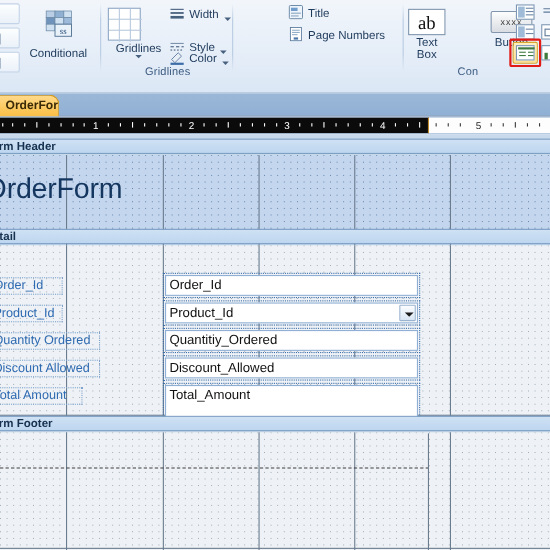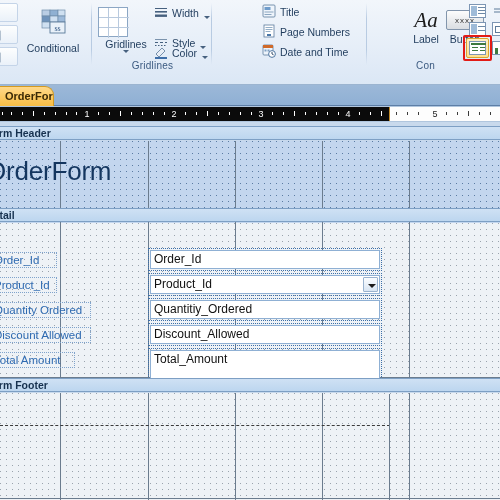--- a/index.html
+++ b/index.html
@@ -294,45 +294,34 @@
         <svg class="sm-ico" viewBox="0 0 14 14">
           <rect x="2" y="1" width="10" height="12" fill="#ffffff" stroke="#5c7c9d" stroke-width="0.8"></rect>
           <rect x="3.5" y="3" width="7" height="1" fill="#93aec7"></rect>
           <rect x="3.5" y="5" width="7" height="1" fill="#93aec7"></rect>
           <rect x="3.5" y="7" width="5" height="1" fill="#93aec7"></rect>
           <rect x="5" y="10" width="4" height="2" fill="#4a77a8"></rect>
         </svg>
         <span>Page Numbers</span>
       </div>
 
-      <div class="sm-row" style="left:46px; top:44px;">
-        <svg class="sm-ico" viewBox="0 0 14 14">
-          <rect x="1" y="1" width="10" height="10" rx="1" fill="#eef4fb" stroke="#5c7c9d" stroke-width="0.8"></rect>
-          <rect x="1" y="1" width="10" height="3" fill="#d06a2a"></rect>
-          <rect x="2.5" y="5.5" width="2" height="2" fill="#7fa0c3"></rect>
-          <rect x="5.5" y="5.5" width="2" height="2" fill="#7fa0c3"></rect>
-          <circle cx="10" cy="10" r="3.4" fill="#ffffff" stroke="#3f6a99" stroke-width="0.9"></circle>
-          <line x1="10" y1="10" x2="10" y2="8" stroke="#1c3a5c" stroke-width="0.9"></line>
-          <line x1="10" y1="10" x2="11.6" y2="10.8" stroke="#1c3a5c" stroke-width="0.9"></line>
-        </svg>
-        <span>Date and Time</span>
-      </div>
     </div>
 
     <div class="rsep" style="left:366px;"></div>
 
     <div class="rgroup" style="left:370px; width:130px;">
-
-      <div class="big-btn" style="left:36px; top:8px; width:40px;">
-        <div style="width:36px;height:24px;margin:0 auto;font-family:'Liberation Serif',serif;
-                    font-size:21px;line-height:24px;color:#1a1a1a;text-align:center;font-style:italic;">
-          <span>Aa</span>
-        </div>
-        <div class="blabel">Label</div>
-      </div>
+      <div class="big-btn" style="left:-2px; top:8px; width:40px;">
+        <div style="width:34px;height:24px;margin:0 auto;border:1px solid #7e95ae;background:#ffffff;
+                    font-family:'Liberation Serif',serif;font-size:17px;line-height:23px;color:#111;text-align:center;">
+          <span>ab</span>
+        </div>
+        <div class="blabel">Text</div>
+        <div class="blabel" style="margin-top:0;">Box</div>
+      </div>
+
 
       <div class="big-btn" style="left:74px; top:8px; width:42px;">
         <div style="width:38px;height:20px;margin:2px auto 0;border:1px solid #8295ac;border-radius:2px;
                     background:linear-gradient(180deg,#fdfdfd,#d9dde2);font-size:8px;line-height:19px;
                     color:#333;text-align:center;letter-spacing:1px;">
           <span>xxxx</span>
         </div>
         <div class="blabel" style="margin-top:4px;">Button</div>
       </div>
 

